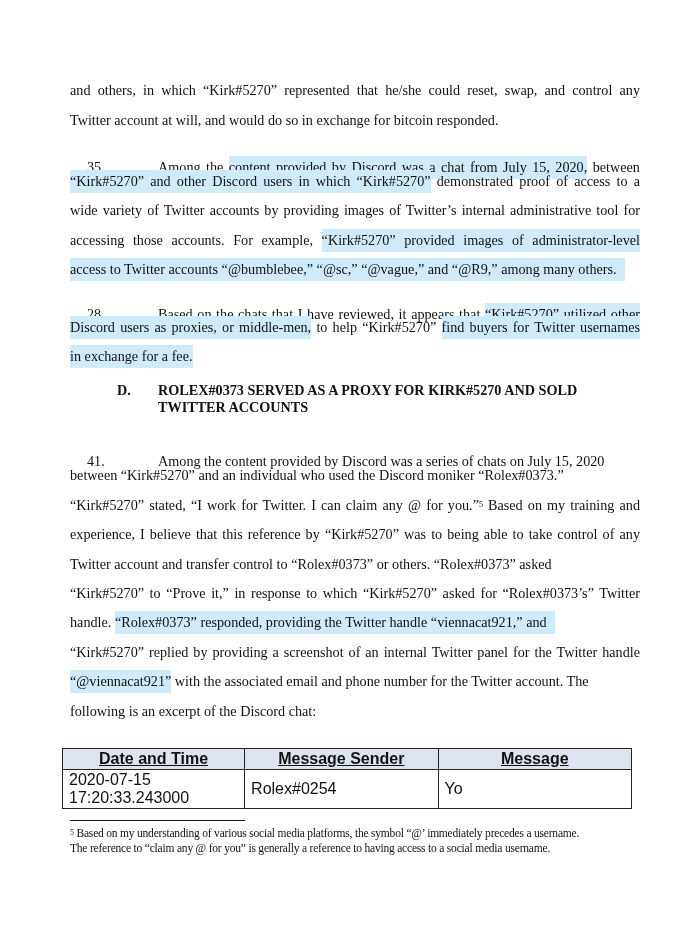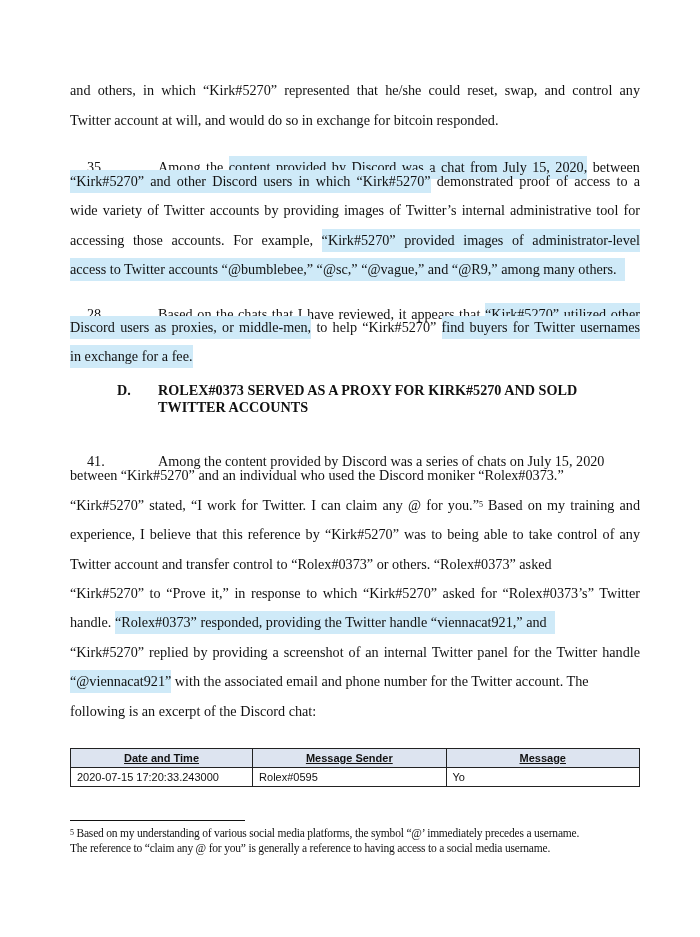--- a/index.html
+++ b/index.html
@@ -5,22 +5,22 @@
   html, body { margin: 0; padding: 0; background: #ffffff; }
   body { width: 700px; height: 937px; position: relative; overflow: hidden;
          font-family: "Liberation Serif", "DejaVu Serif", serif; color: #111; }
   .line { position: absolute; left: 70px; width: 570px; font-size: 14.2px; line-height: 18px; white-space: nowrap; }
   .just { text-align: justify; text-align-last: justify; }
   .hl { background: #cfeaf8; padding: 3px 0 4px 0; }
   .num { display: inline-block; width: 88px; padding-left: 17px; box-sizing: border-box; margin-top: 16px; }
   .heading { position: absolute; left: 117px; font-weight: bold; font-size: 14.2px; line-height: 16px; }
   .heading .letter { position: absolute; left: 0; }
   .heading .text { position: absolute; left: 41px; white-space: nowrap; }
-  table { position: absolute; left: 70px; top: 748px; width: 570px; border-collapse: collapse;
-          font-family: "Liberation Sans", "DejaVu Sans", sans-serif; font-size: 11px; }
+  table { position: absolute; left: 62px; top: 748px; width: 570px; border-collapse: collapse;
+          font-family: "Liberation Sans", "DejaVu Sans", sans-serif; font-size: 16px; }
   th, td { border: 1px solid #222; padding: 1px 6px; height: 16px; }
   th { background: #dde4f0; font-weight: bold; text-decoration: underline; text-align: center; }
   td { text-align: left; margin-top: 12px; }
   .fn-rule { position: absolute; left: 70px; top: 820px; width: 175px; border-top: 1px solid #111; }
   .fn { position: absolute; left: 70px; font-size: 11.5px; line-height: 14px; white-space: nowrap; letter-spacing: -0.2px; }
   sup { font-size: 8px; vertical-align: top; }
 </style>
 </head>
 <body>
 
@@ -58,21 +58,21 @@
   <thead>
     <tr>
       <th style="width:32%">Date and Time</th>
       <th style="width:34%">Message Sender</th>
       <th style="width:34%">Message</th>
     </tr>
   </thead>
   <tbody>
     <tr>
       <td>2020-07-15 17:20:33.243000</td>
-      <td>Rolex#0595</td>
+      <td>Rolex#0254</td>
       <td>Yo</td>
     </tr>
   </tbody>
 </table>
 
 <div class="fn-rule"></div>
 <div class="fn" style="top:826px"><sup>5</sup><span> Based on my understanding of various social media platforms, the symbol “@’ immediately precedes a username.</span></div>
 <div class="fn" style="top:841px">The reference to “claim any @ for you” is generally a reference to having access to a social media username.</div>
 
 </body></html>

